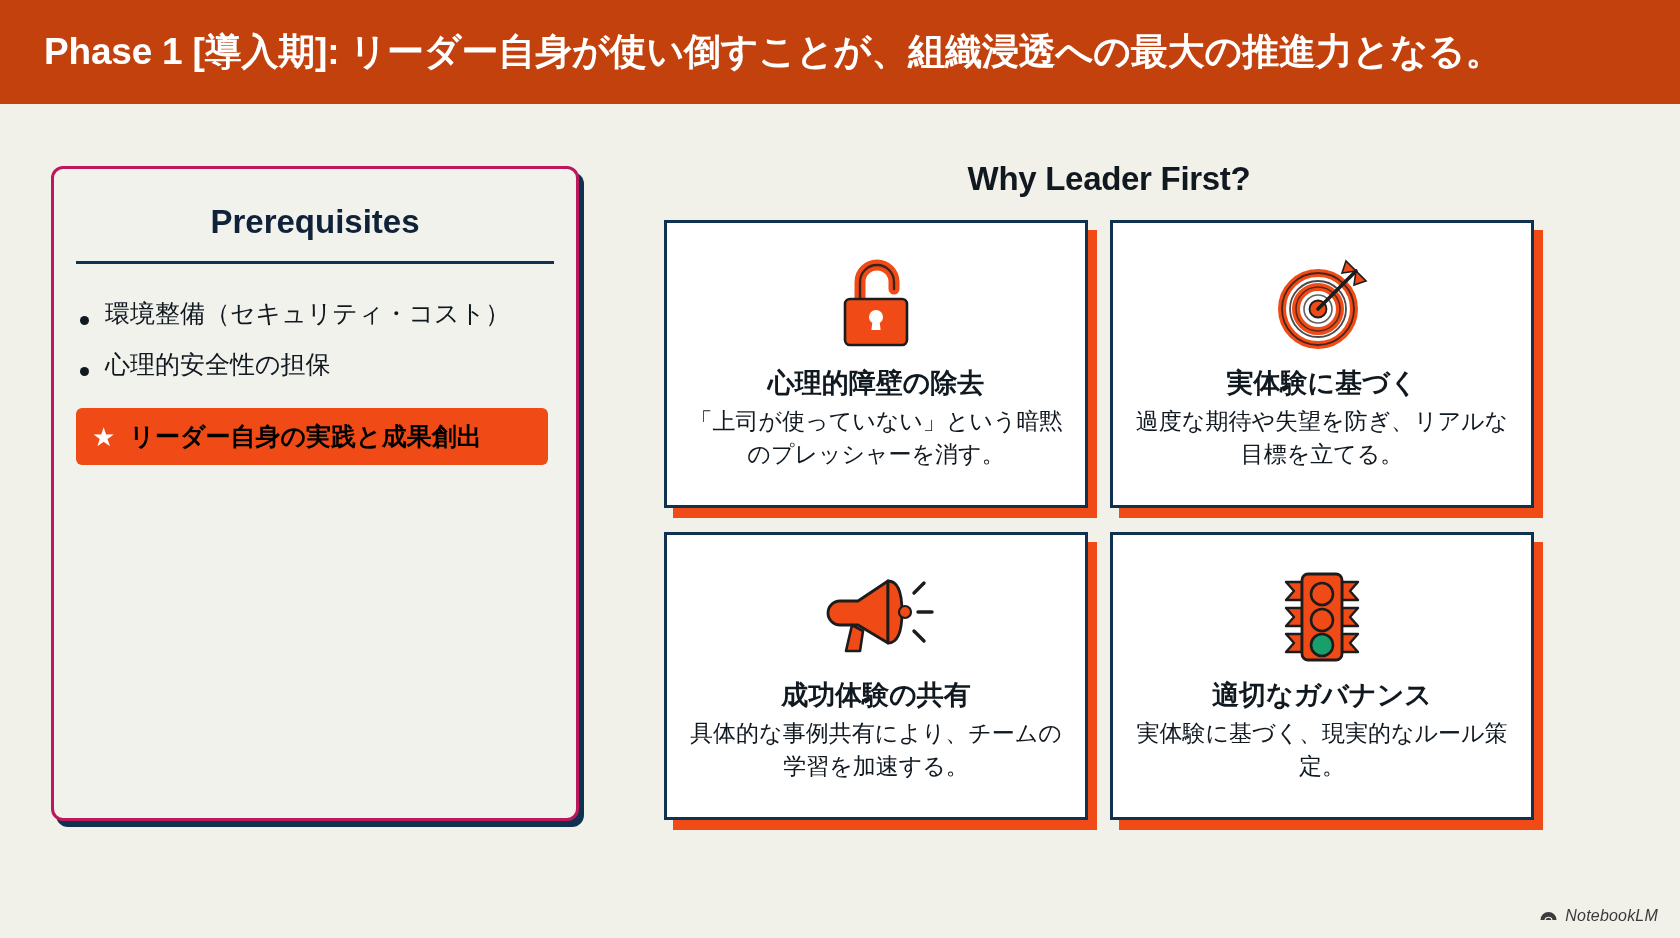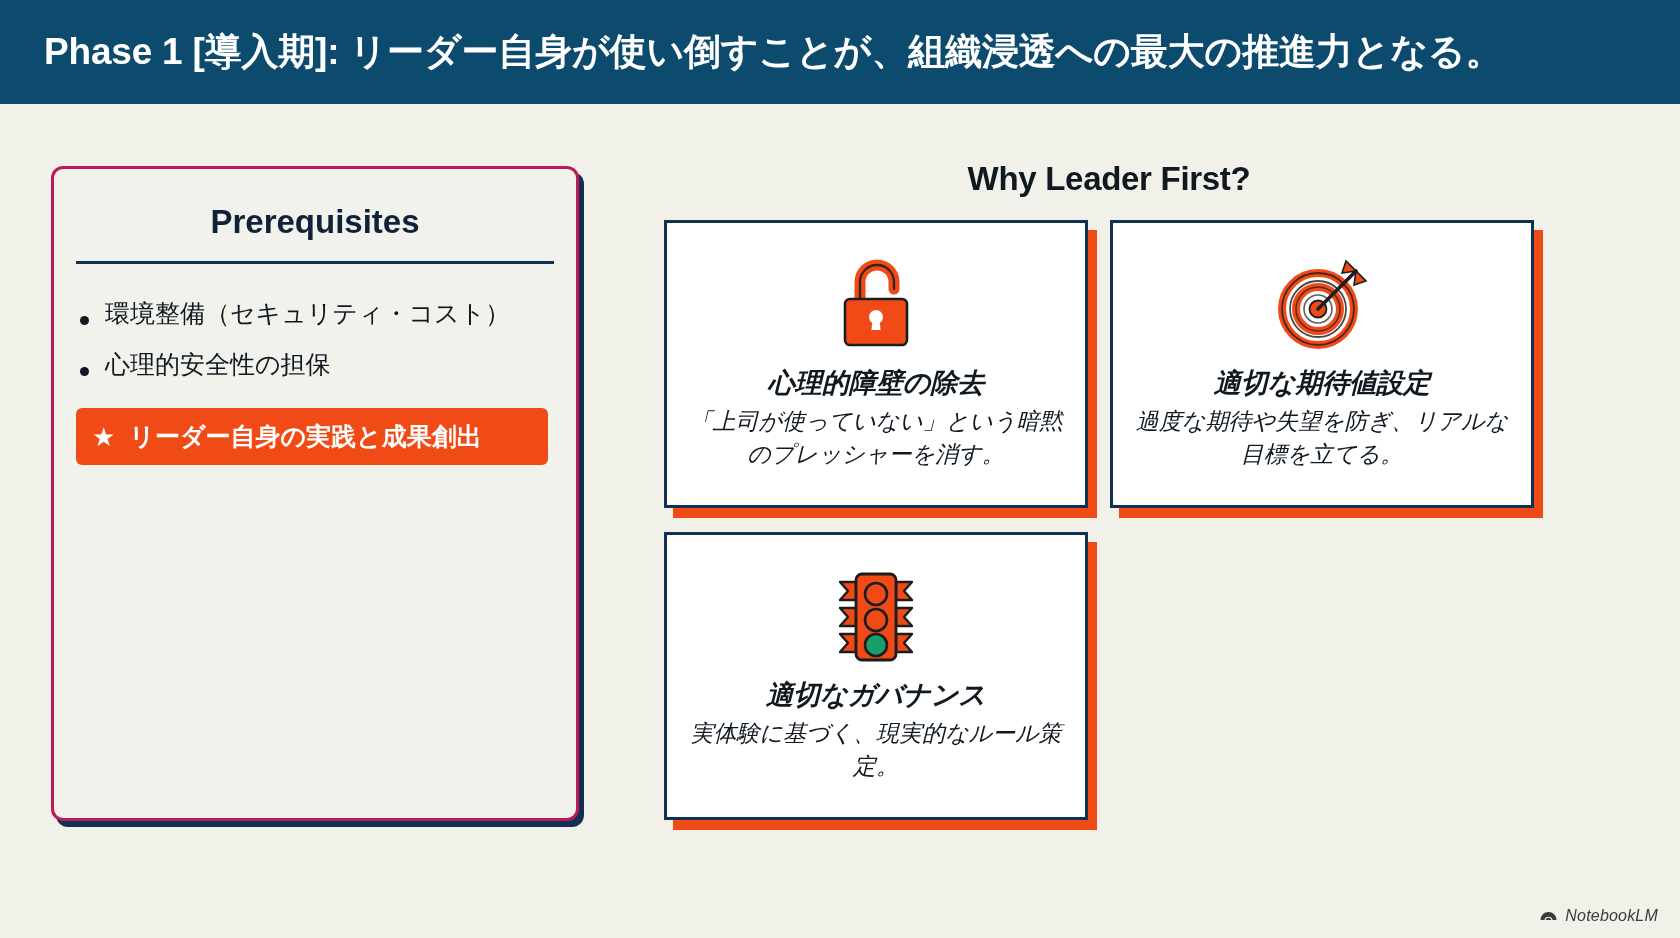--- a/index.html
+++ b/index.html
@@ -15,21 +15,21 @@
     position: relative;
   }
 
   
   .header-bar {
     position: absolute;
     left: 0;
     top: 0;
     width: 1680px;
     height: 104px;
-    background: #0c4a6e;
+    background: #c2410c;
     display: flex;
     align-items: center;
   }
   .header-title {
     color: #ffffff;
     font-size: 37px;
     font-weight: bold;
     letter-spacing: -0.2px;
     margin-left: 44px;
     white-space: nowrap;
@@ -88,21 +88,21 @@
     display: flex;
     align-items: center;
     gap: 14px;
   }
   .prereq-highlight-star {
     color: #ffffff;
     font-size: 26px;
     line-height: 1;
   }
   .prereq-highlight-label {
-    color: #ffffff;
+    color: #000000;
     font-size: 25px;
     font-weight: bold;
   }
 
   
   .right-section {
     position: absolute;
     left: 632px;
     top: 160px;
     width: 890px;
@@ -115,21 +115,20 @@
     color: #101820;
     margin: 0 0 22px 0;
     letter-spacing: -0.3px;
   }
   .card-grid {
     display: grid;
     grid-template-columns: 424px 424px;
     grid-template-rows: 288px 288px;
     column-gap: 22px;
     row-gap: 24px;
-    font-style: italic;
   }
   .card {
     position: relative;
     background: #ffffff;
     border: 3px solid #10314f;
     box-sizing: border-box;
     box-shadow: 9px 10px 0 0 #f04b16;
     display: flex;
     flex-direction: column;
     align-items: center;
@@ -228,24 +227,39 @@
           <circle cx="46" cy="54" r="28" fill="none" stroke="#1c1c1c" stroke-width="1.8" opacity="0.8"></circle>
           <circle cx="46" cy="54" r="22" fill="none" stroke="#f04b16" stroke-width="8"></circle>
           <circle cx="46" cy="54" r="22" fill="none" stroke="#1c1c1c" stroke-width="1.6" opacity="0.7"></circle>
           <circle cx="46" cy="54" r="14" fill="none" stroke="#1c1c1c" stroke-width="1.6" opacity="0.7"></circle>
           <circle cx="46" cy="54" r="8.5" fill="#f04b16" stroke="#1c1c1c" stroke-width="1.8"></circle>
           <path d="M46 54 L84 16" stroke="#1c1c1c" stroke-width="3.6" stroke-linecap="round"></path>
           <path d="M84 16 l-14 2 4 -12 z" fill="#f04b16" stroke="#1c1c1c" stroke-width="1.6"></path>
           <path d="M84 16 l-2 14 12 -4 z" fill="#f04b16" stroke="#1c1c1c" stroke-width="1.6"></path>
         </svg>
       </div>
-      <div class="card-title">適切な期待値設定</div>
+      <div class="card-title">実体験に基づく</div>
       <div class="card-desc">過度な期待や失望を防ぎ、リアルな目標を立てる。</div>
     </div>
 
+    <div class="card">
+      <div class="card-icon">
+        <svg width="120" height="92" viewBox="0 0 120 92" aria-hidden="true">
+          <path d="M24 30 h18 L72 10 v62 L42 54 H24 a12 12 0 0 1 0 -24 z" fill="#f04b16" stroke="#1c1c1c" stroke-width="2.8" stroke-linejoin="round"></path>
+          <path d="M72 10 c10 0 14 12 14 31 s-4 31 -14 31 z" fill="#f04b16" stroke="#1c1c1c" stroke-width="2.8" stroke-linejoin="round"></path>
+          <path d="M36 54 l-6 26 h14 l3 -20 z" fill="#f04b16" stroke="#1c1c1c" stroke-width="2.6" stroke-linejoin="round"></path>
+          <circle cx="89" cy="41" r="6" fill="#f04b16" stroke="#1c1c1c" stroke-width="2.2"></circle>
+          <path d="M98 22 l10 -10" stroke="#1c1c1c" stroke-width="3.4" stroke-linecap="round"></path>
+          <path d="M102 41 h14" stroke="#1c1c1c" stroke-width="3.4" stroke-linecap="round"></path>
+          <path d="M98 60 l10 10" stroke="#1c1c1c" stroke-width="3.4" stroke-linecap="round"></path>
+        </svg>
+      </div>
+      <div class="card-title">成功体験の共有</div>
+      <div class="card-desc">具体的な事例共有により、チームの学習を加速する。</div>
+    </div>
 
     <div class="card">
       <div class="card-icon">
         <svg width="100" height="102" viewBox="0 0 100 102" aria-hidden="true">
           <path d="M30 16 H14 l8 9 -8 9 h16 z" fill="#f04b16" stroke="#1c1c1c" stroke-width="2.4" stroke-linejoin="round"></path>
           <path d="M70 16 H86 l-8 9 8 9 H70 z" fill="#f04b16" stroke="#1c1c1c" stroke-width="2.4" stroke-linejoin="round"></path>
           <path d="M30 42 H14 l8 9 -8 9 h16 z" fill="#f04b16" stroke="#1c1c1c" stroke-width="2.4" stroke-linejoin="round"></path>
           <path d="M70 42 H86 l-8 9 8 9 H70 z" fill="#f04b16" stroke="#1c1c1c" stroke-width="2.4" stroke-linejoin="round"></path>
           <path d="M30 68 H14 l8 9 -8 9 h16 z" fill="#f04b16" stroke="#1c1c1c" stroke-width="2.4" stroke-linejoin="round"></path>
           <path d="M70 68 H86 l-8 9 8 9 H70 z" fill="#f04b16" stroke="#1c1c1c" stroke-width="2.4" stroke-linejoin="round"></path>

